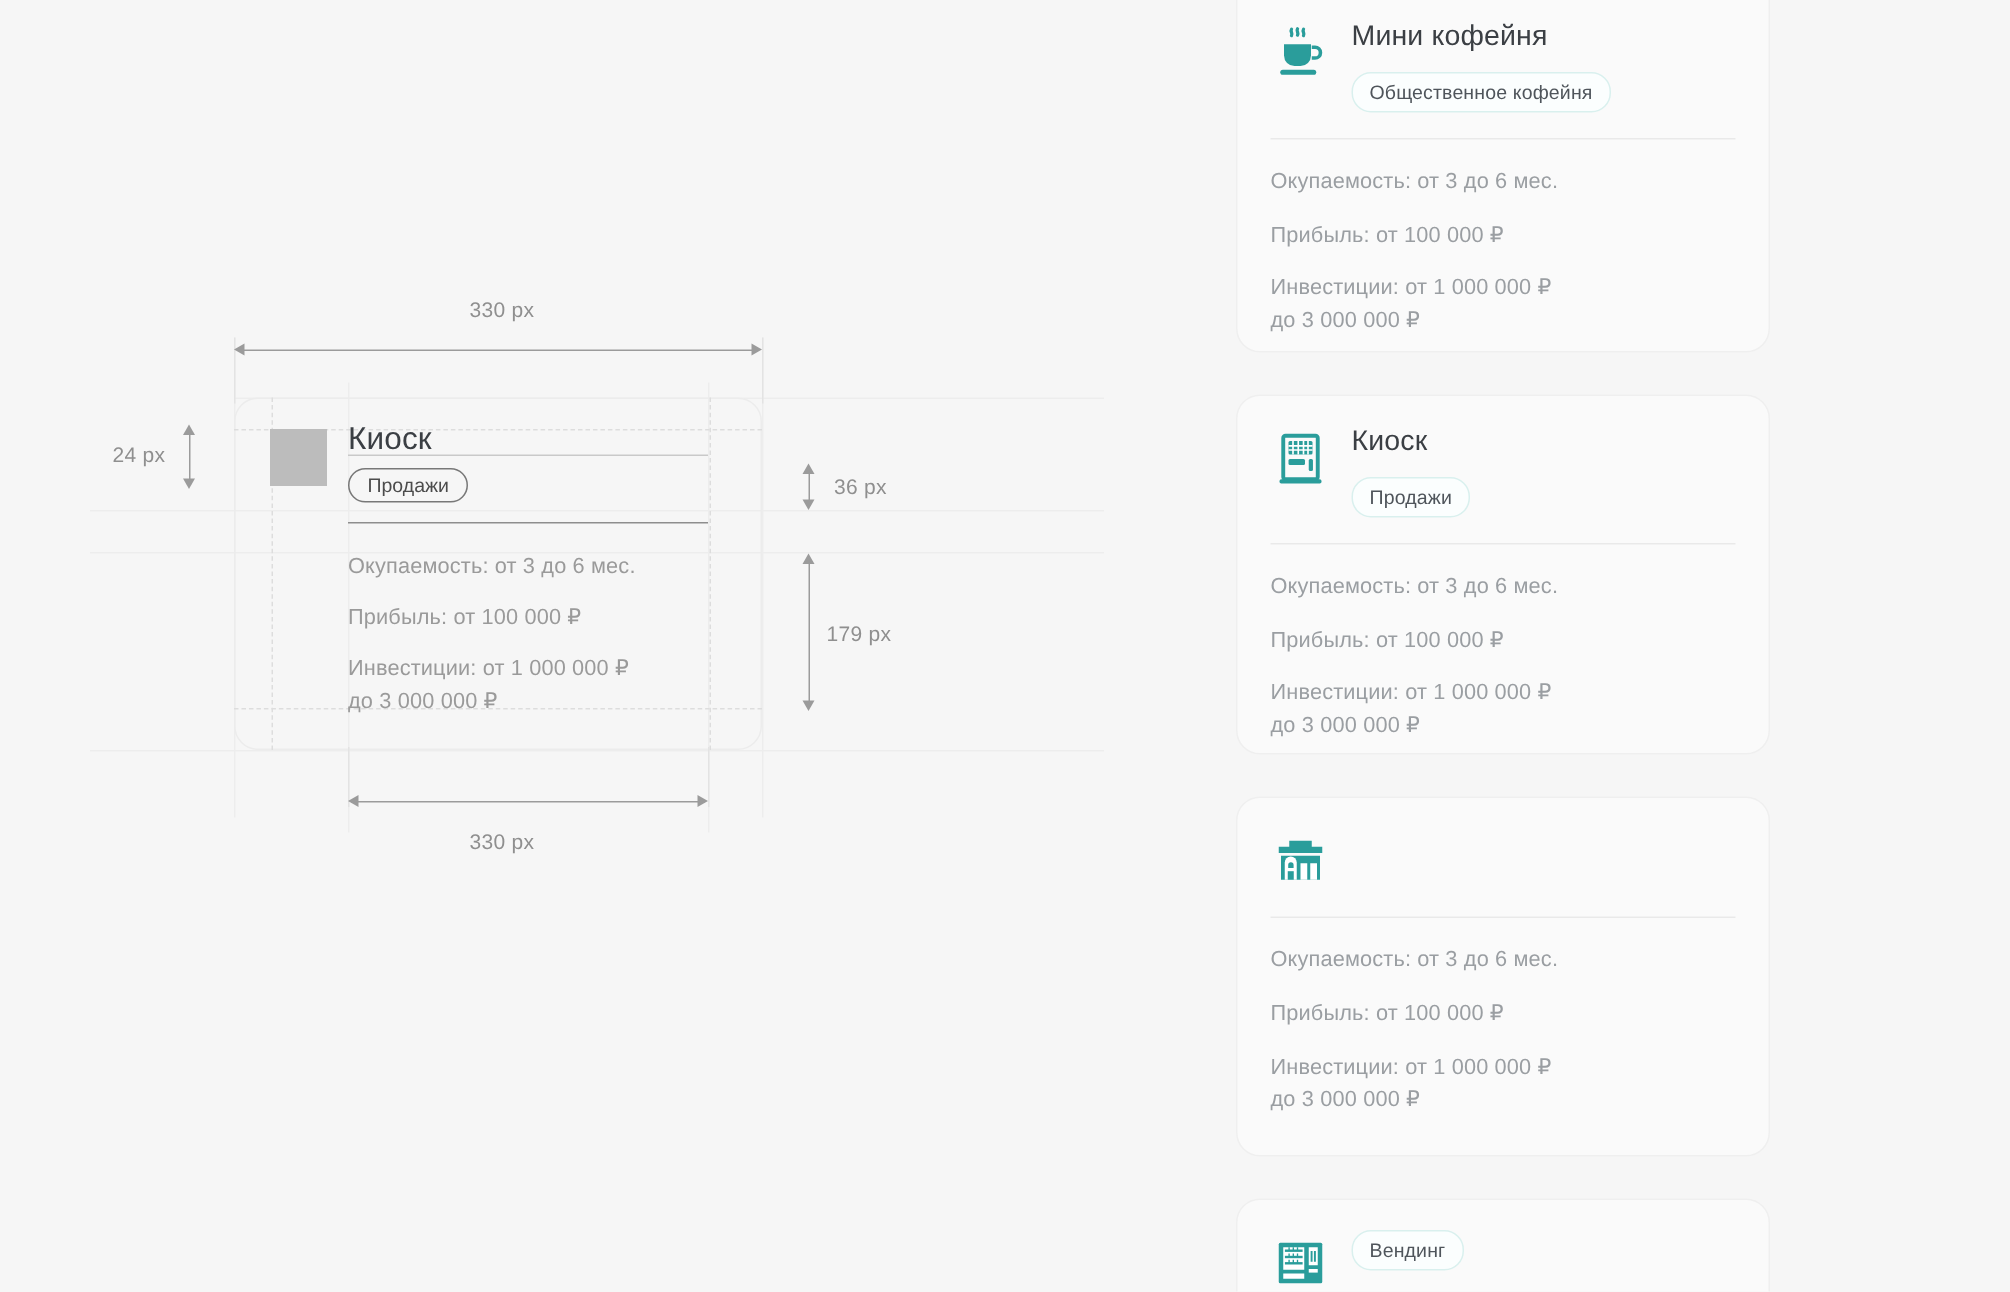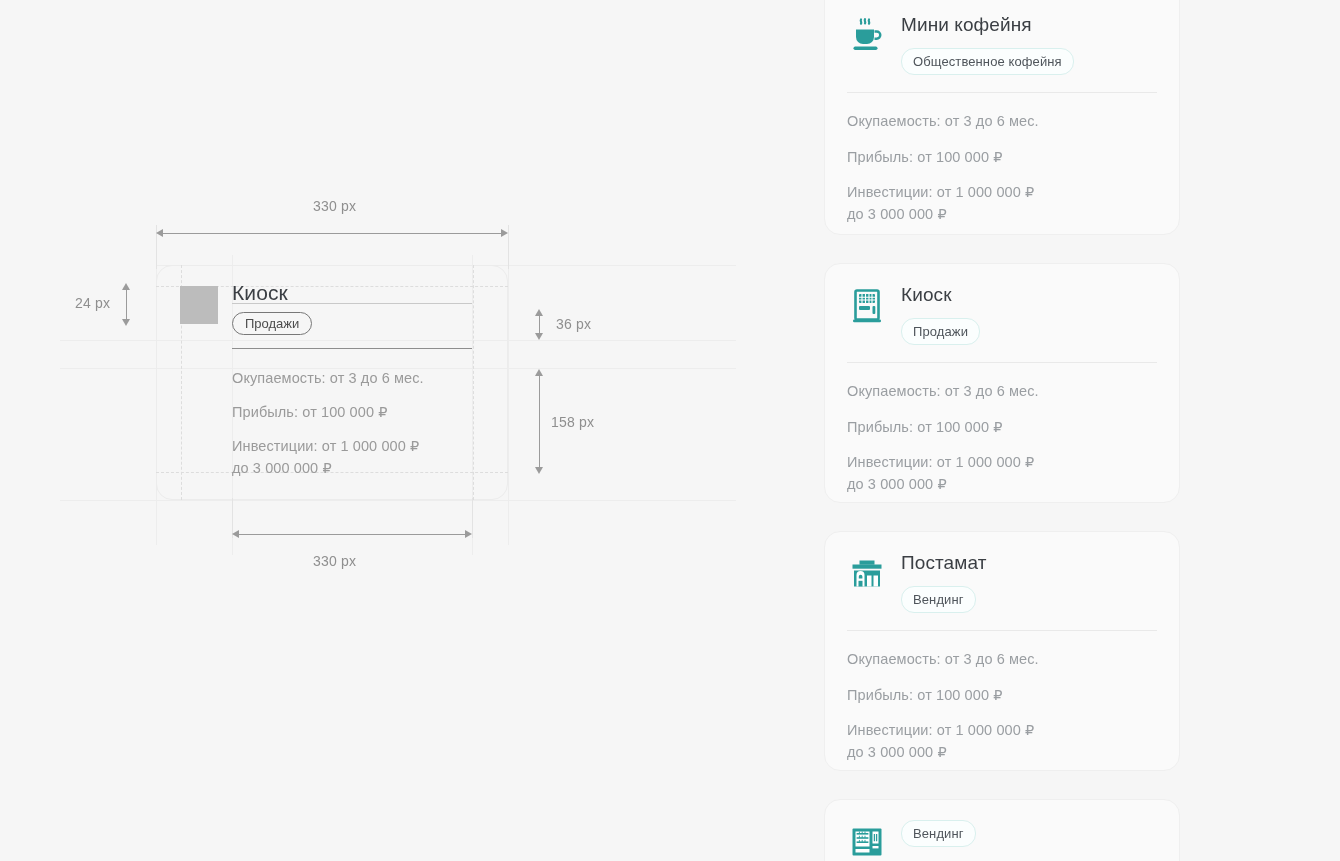--- a/index.html
+++ b/index.html
@@ -294,21 +294,21 @@
     <div class="dim-label" style="left:75px; top:295px;">24 px</div>
 
     <div class="dim-line-v" style="left:539px; top:314px; width:1px; height:22px;"></div>
     <div class="arrow arrow-up" style="left:535px; top:309px;"></div>
     <div class="arrow arrow-down" style="left:535px; top:333px;"></div>
     <div class="dim-label" style="left:556px; top:316px;">36 px</div>
 
     <div class="dim-line-v" style="left:539px; top:374px; width:1px; height:96px;"></div>
     <div class="arrow arrow-up" style="left:535px; top:369px;"></div>
     <div class="arrow arrow-down" style="left:535px; top:467px;"></div>
-    <div class="dim-label" style="left:551px; top:414px;">158 px</div>
+    <div class="dim-label" style="left:551px; top:414px;">179 px</div>
 
     <div class="ext" style="left:232px; top:498px; width:1px; height:40px; background:#e3e3e3;"></div>
     <div class="ext" style="left:472px; top:498px; width:1px; height:40px; background:#e3e3e3;"></div>
     <div class="dim-line-h" style="left:234px; top:534px; width:236px;"></div>
     <div class="arrow arrow-left" style="left:232px; top:530px;"></div>
     <div class="arrow arrow-right" style="left:465px; top:530px;"></div>
     <div class="dim-label" style="left:313px; top:553px;">330 px</div>
 
   </div>
 
@@ -386,24 +386,20 @@
             <svg width="40" height="40" viewBox="0 0 40 40" fill="none" aria-hidden="true">
               <path d="M5.5 10.5h29v4.2h-29z" fill="#2a9d9b"></path>
               <path d="M12.5 6.5h15v4.2h-15z" fill="#2a9d9b"></path>
               <path d="M7 16.5h26v16H7z" fill="#2a9d9b"></path>
               <path d="M9.5 21a4 4 0 0 1 8 0v11.5h-8V21Z" fill="#ffffff"></path>
               <path d="M11.8 22.6a1.8 1.8 0 0 1 3.6 0v2h-3.6v-2Z" fill="#2a9d9b"></path>
               <rect x="11.5" y="26.8" width="4" height="5.7" fill="#2a9d9b"></rect>
               <rect x="20" y="21.5" width="4.5" height="11" fill="#ffffff"></rect>
               <rect x="26.5" y="21.5" width="4.5" height="11" fill="#ffffff"></rect>
             </svg>
-          </div>
-          <div class="card-headtext">
-            <div class="card-title">Постамат</div>
-            <div class="pill">Вендинг</div>
           </div>
         </div>
         <div class="divider"></div>
         <div class="stats">
           <div class="stat">Окупаемость: от 3 до 6 мес.</div>
           <div class="stat">Прибыль: от 100 000 ₽</div>
           <div class="stat">
             <span>Инвестиции: от 1 000 000 ₽</span><br>
             <span>до 3 000 000 ₽</span>
           </div>

